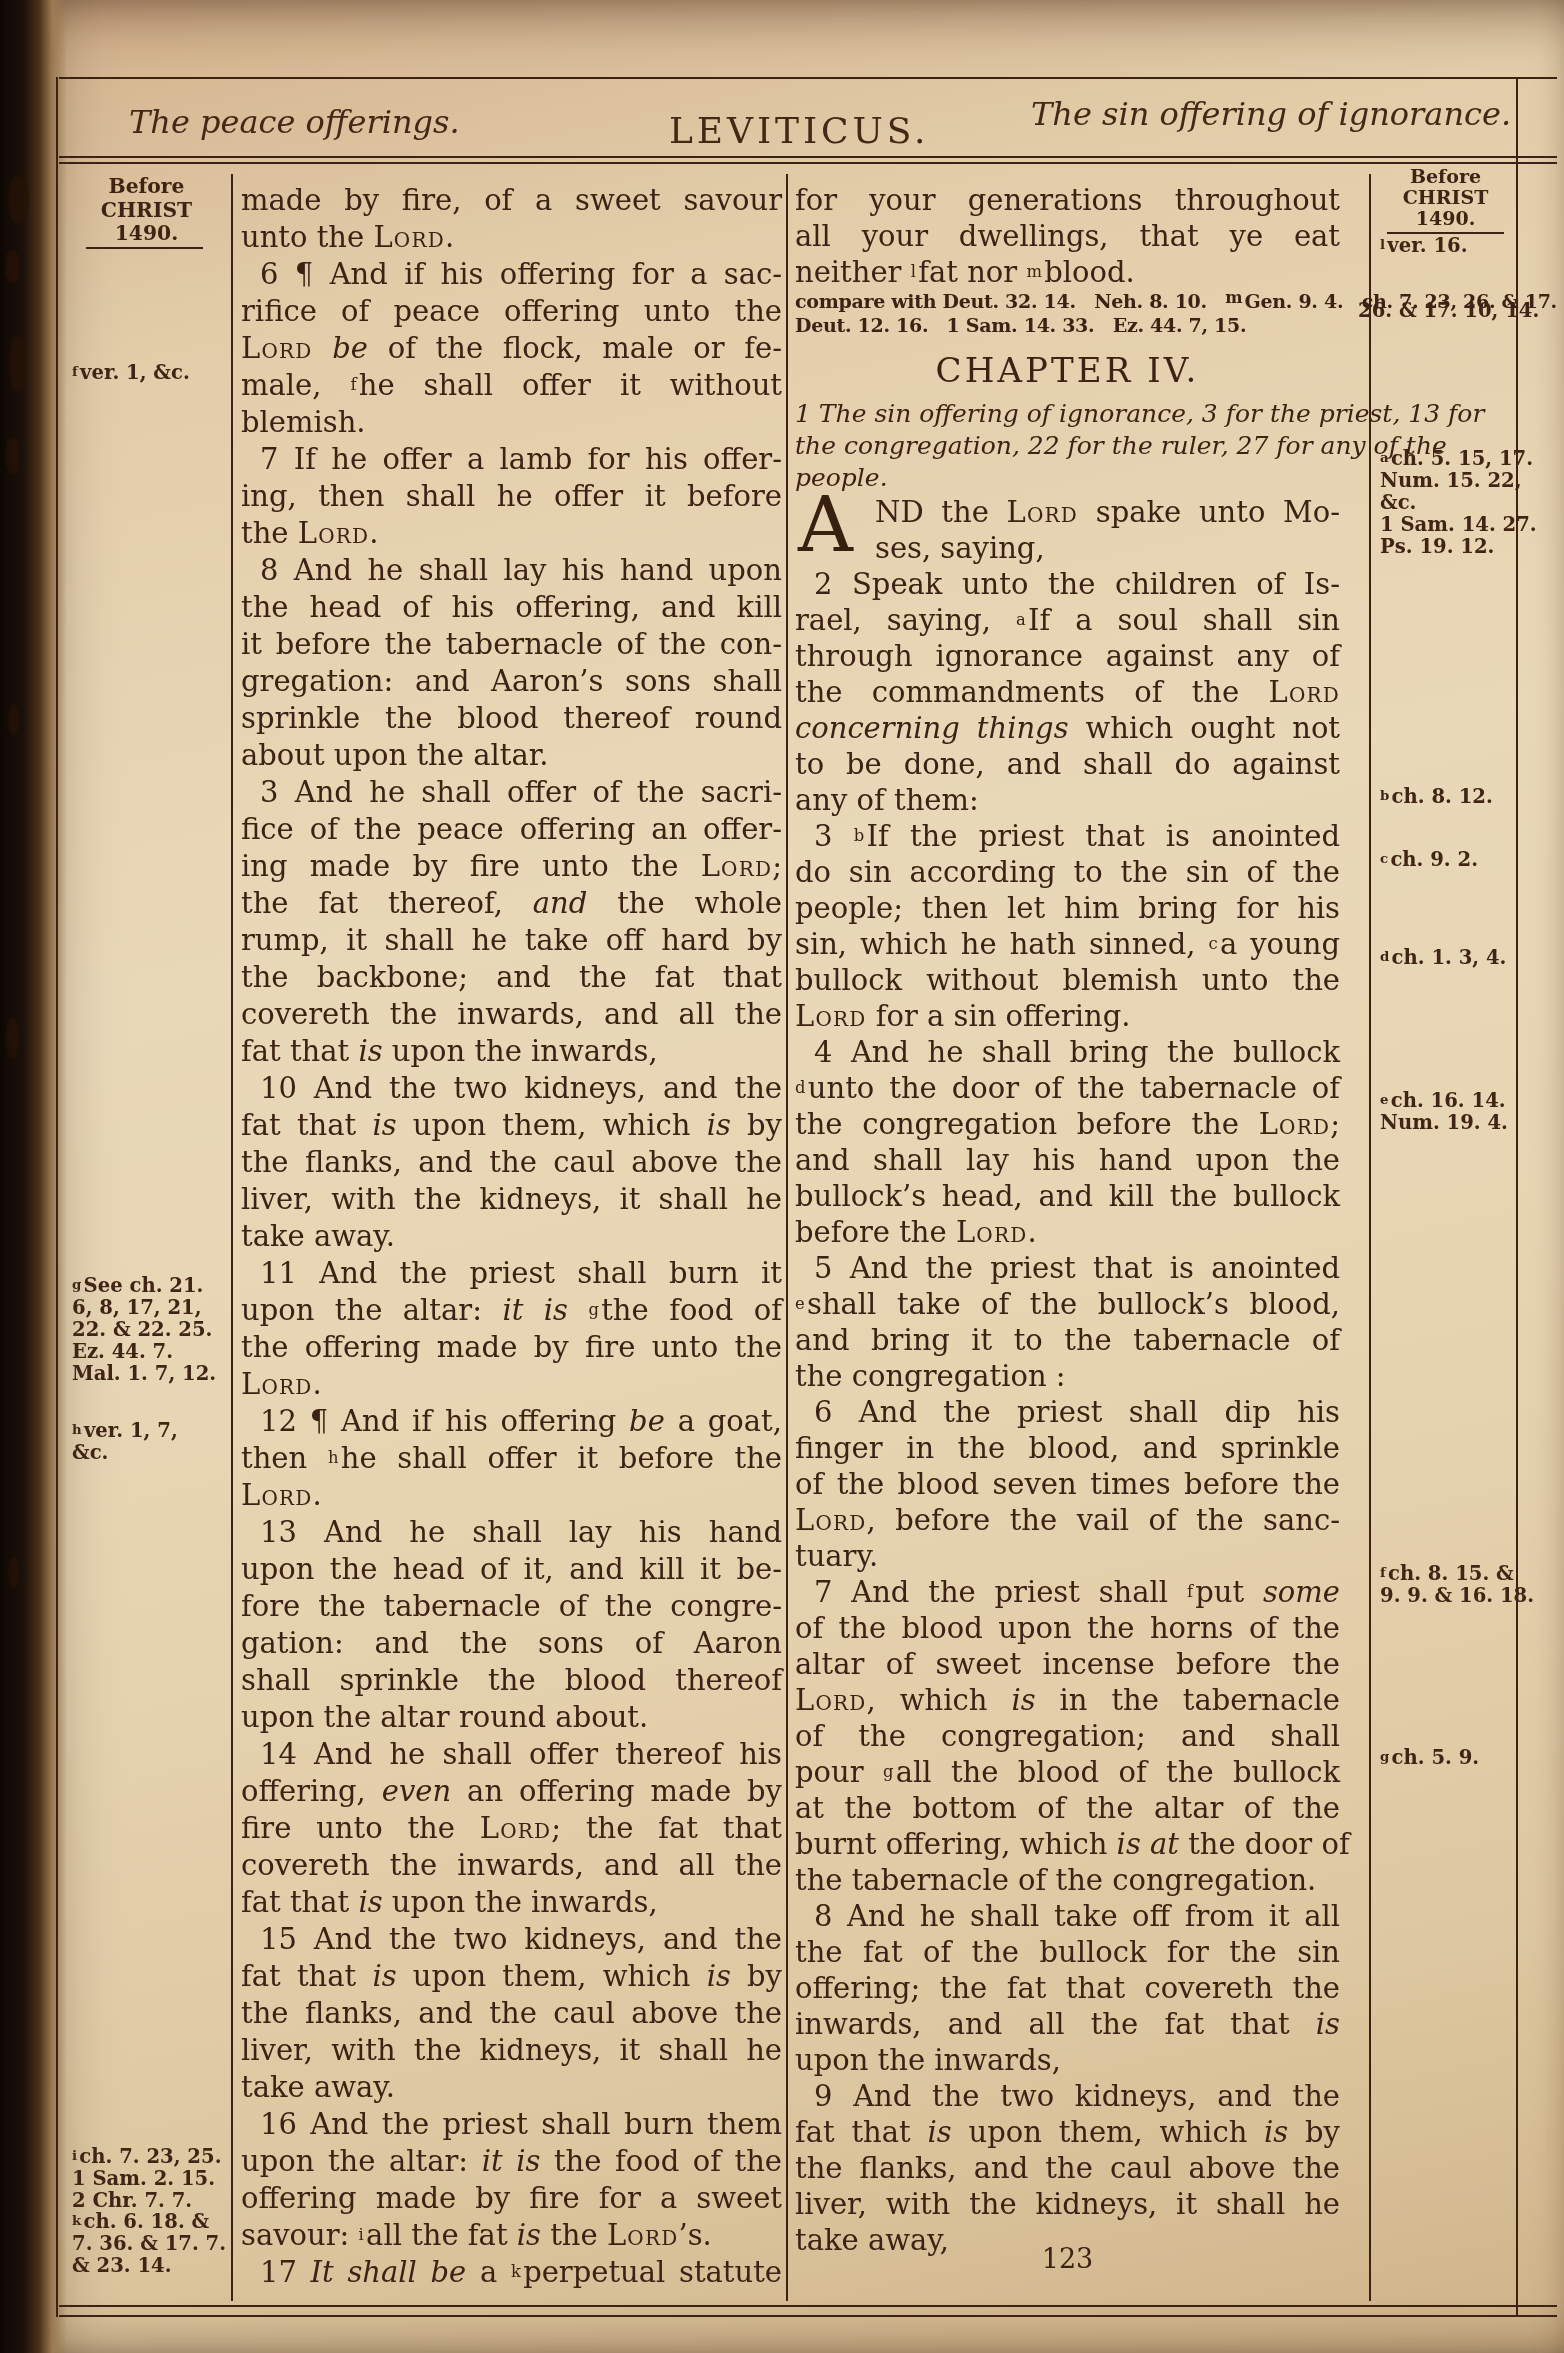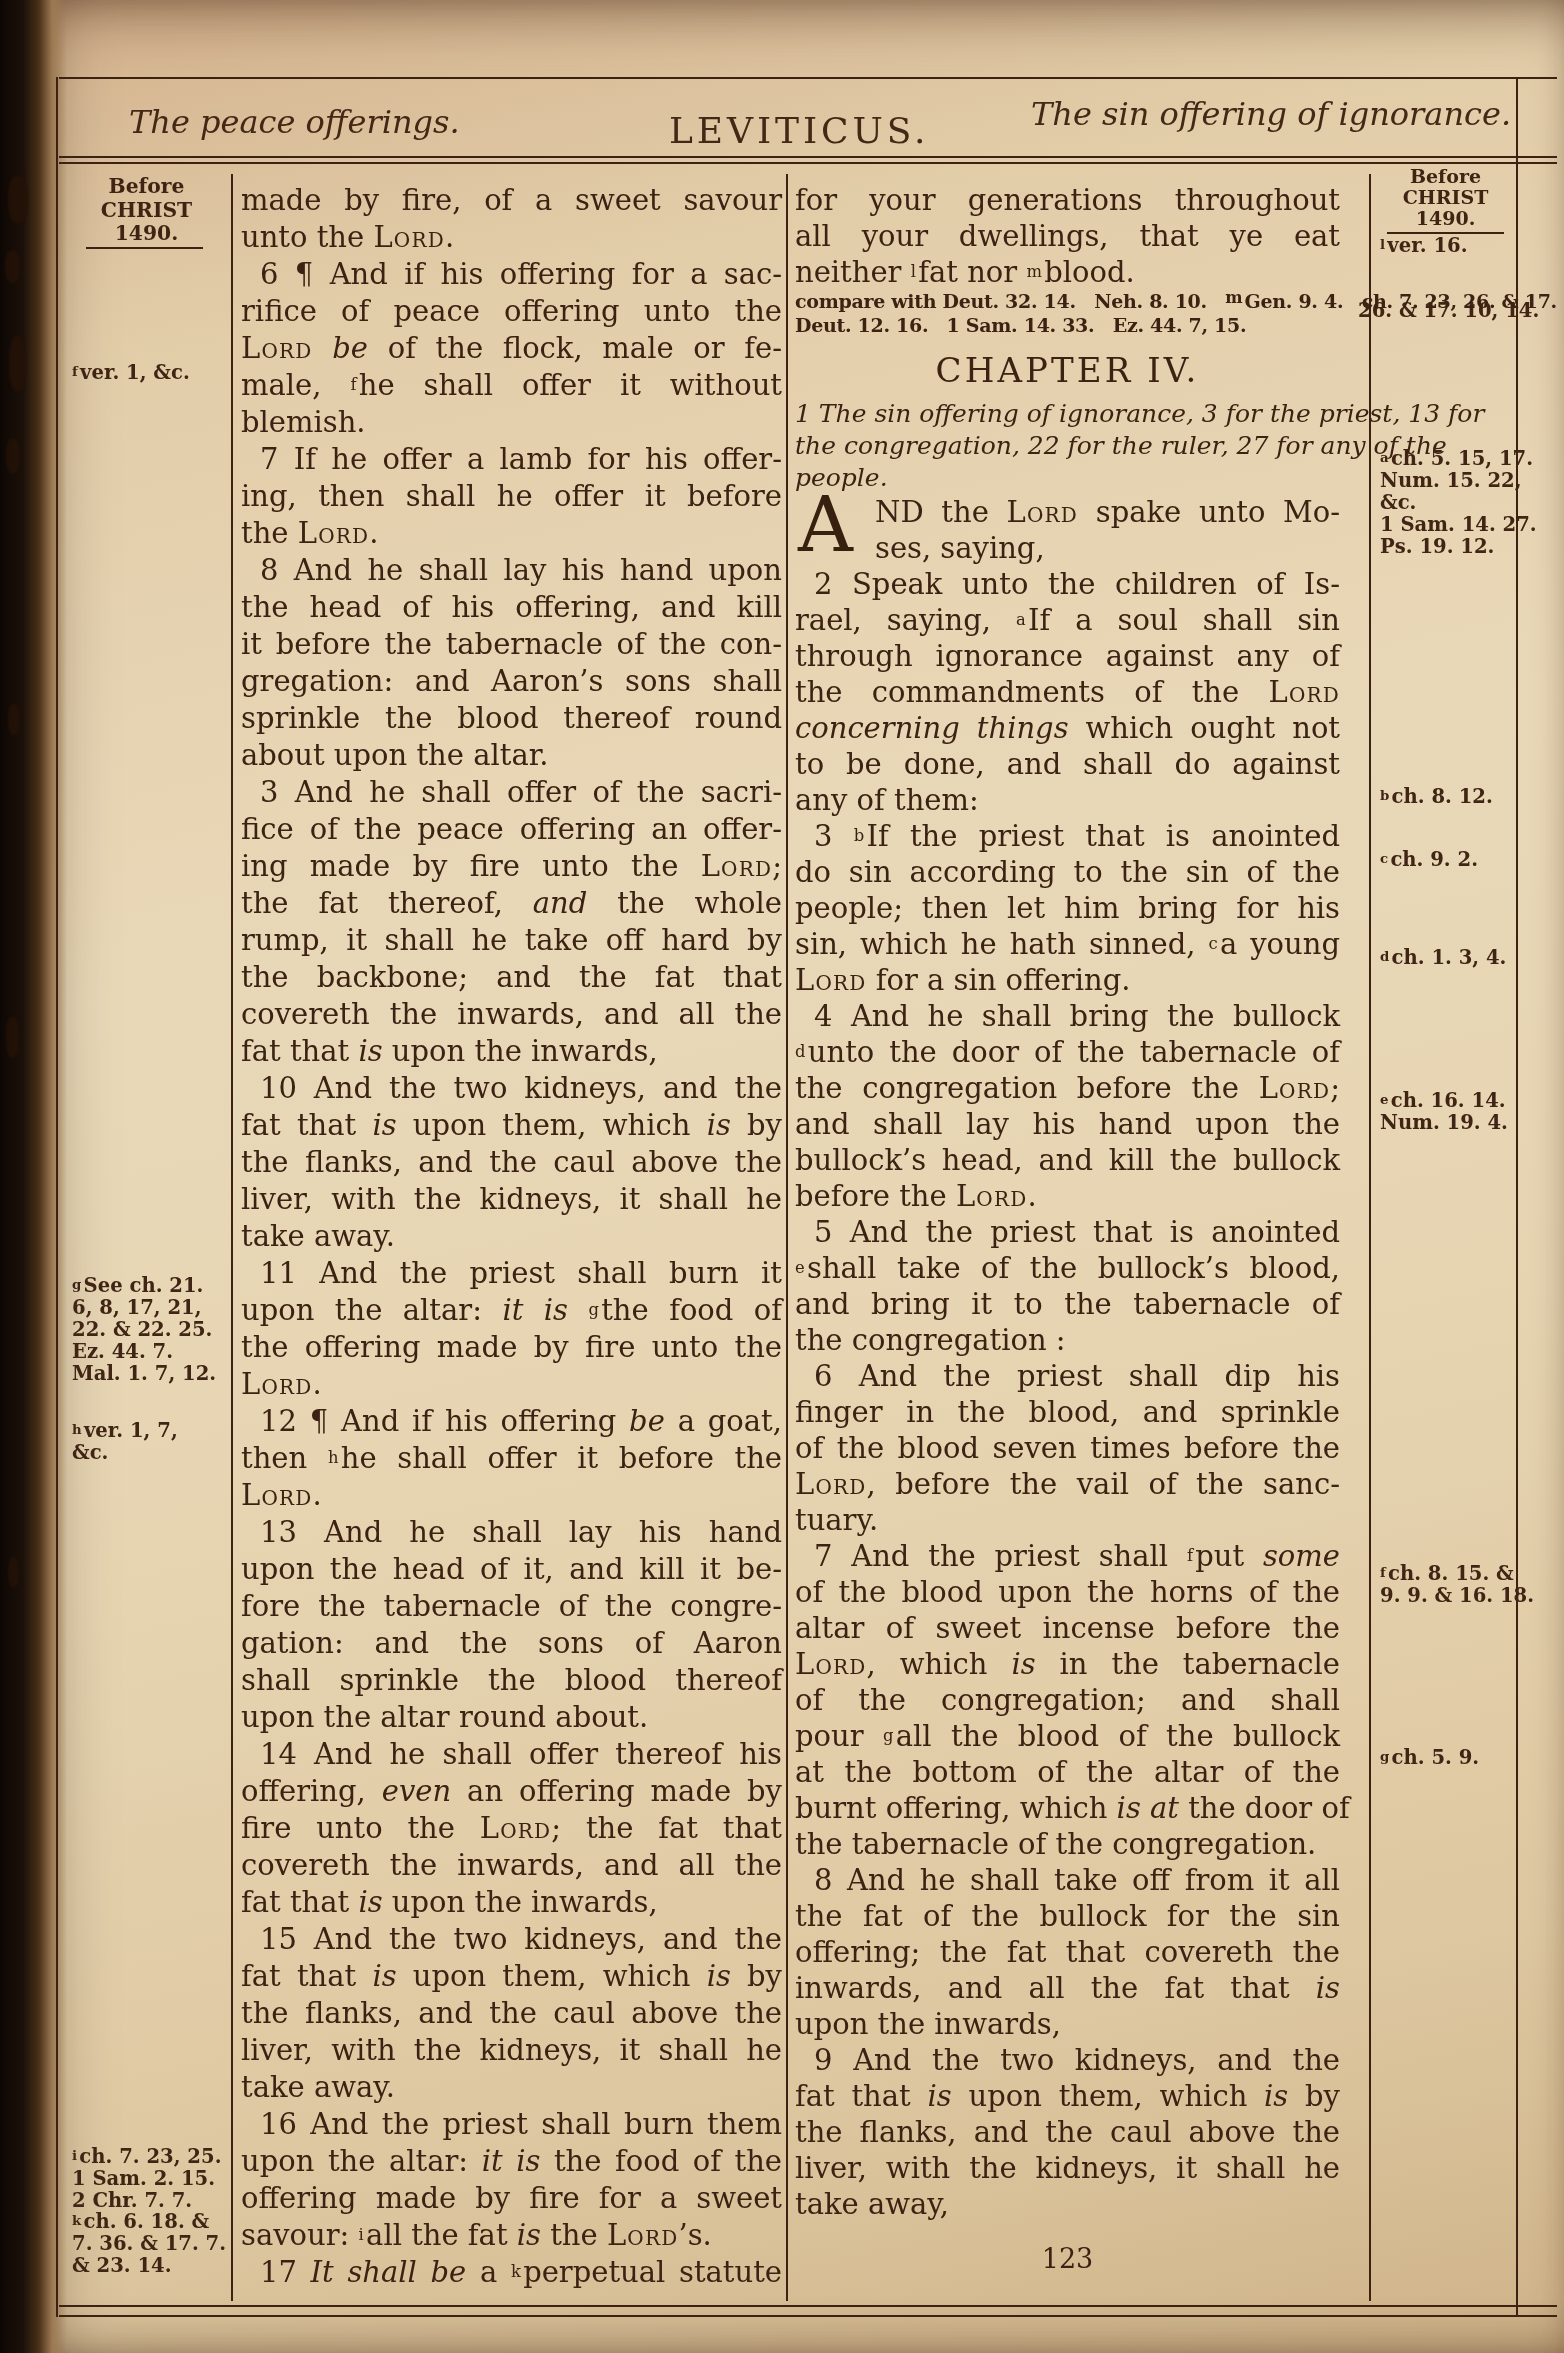--- a/index.html
+++ b/index.html
@@ -197,20 +197,21 @@
     <div class="ln">rael, saying, <sup>a</sup>If a soul shall sin</div>
     <div class="ln">through ignorance against any of</div>
     <div class="ln">the commandments of the <span class="sc">Lord</span></div>
     <div class="ln"><i>concerning things</i> which ought not</div>
     <div class="ln">to be done, and shall do against</div>
     <div class="ln end">any of them:</div>
     <div class="ln start">3 <sup>b</sup>If the priest that is anointed</div>
     <div class="ln">do sin according to the sin of the</div>
     <div class="ln">people; then let him bring for his</div>
     <div class="ln">sin, which he hath sinned, <sup>c</sup>a young</div>
+    <div class="ln">bullock without blemish unto the</div>
     <div class="ln end"><span class="sc">Lord</span> for a sin offering.</div>
     <div class="ln start">4 And he shall bring the bullock</div>
     <div class="ln"><sup>d</sup>unto the door of the tabernacle of</div>
     <div class="ln">the congregation before the <span class="sc">Lord</span>;</div>
     <div class="ln">and shall lay his hand upon the</div>
     <div class="ln">bullock’s head, and kill the bullock</div>
     <div class="ln end">before the <span class="sc">Lord</span>.</div>
     <div class="ln start">5 And the priest that is anointed</div>
     <div class="ln"><sup>e</sup>shall take of the bullock’s blood,</div>
     <div class="ln">and bring it to the tabernacle of</div>

